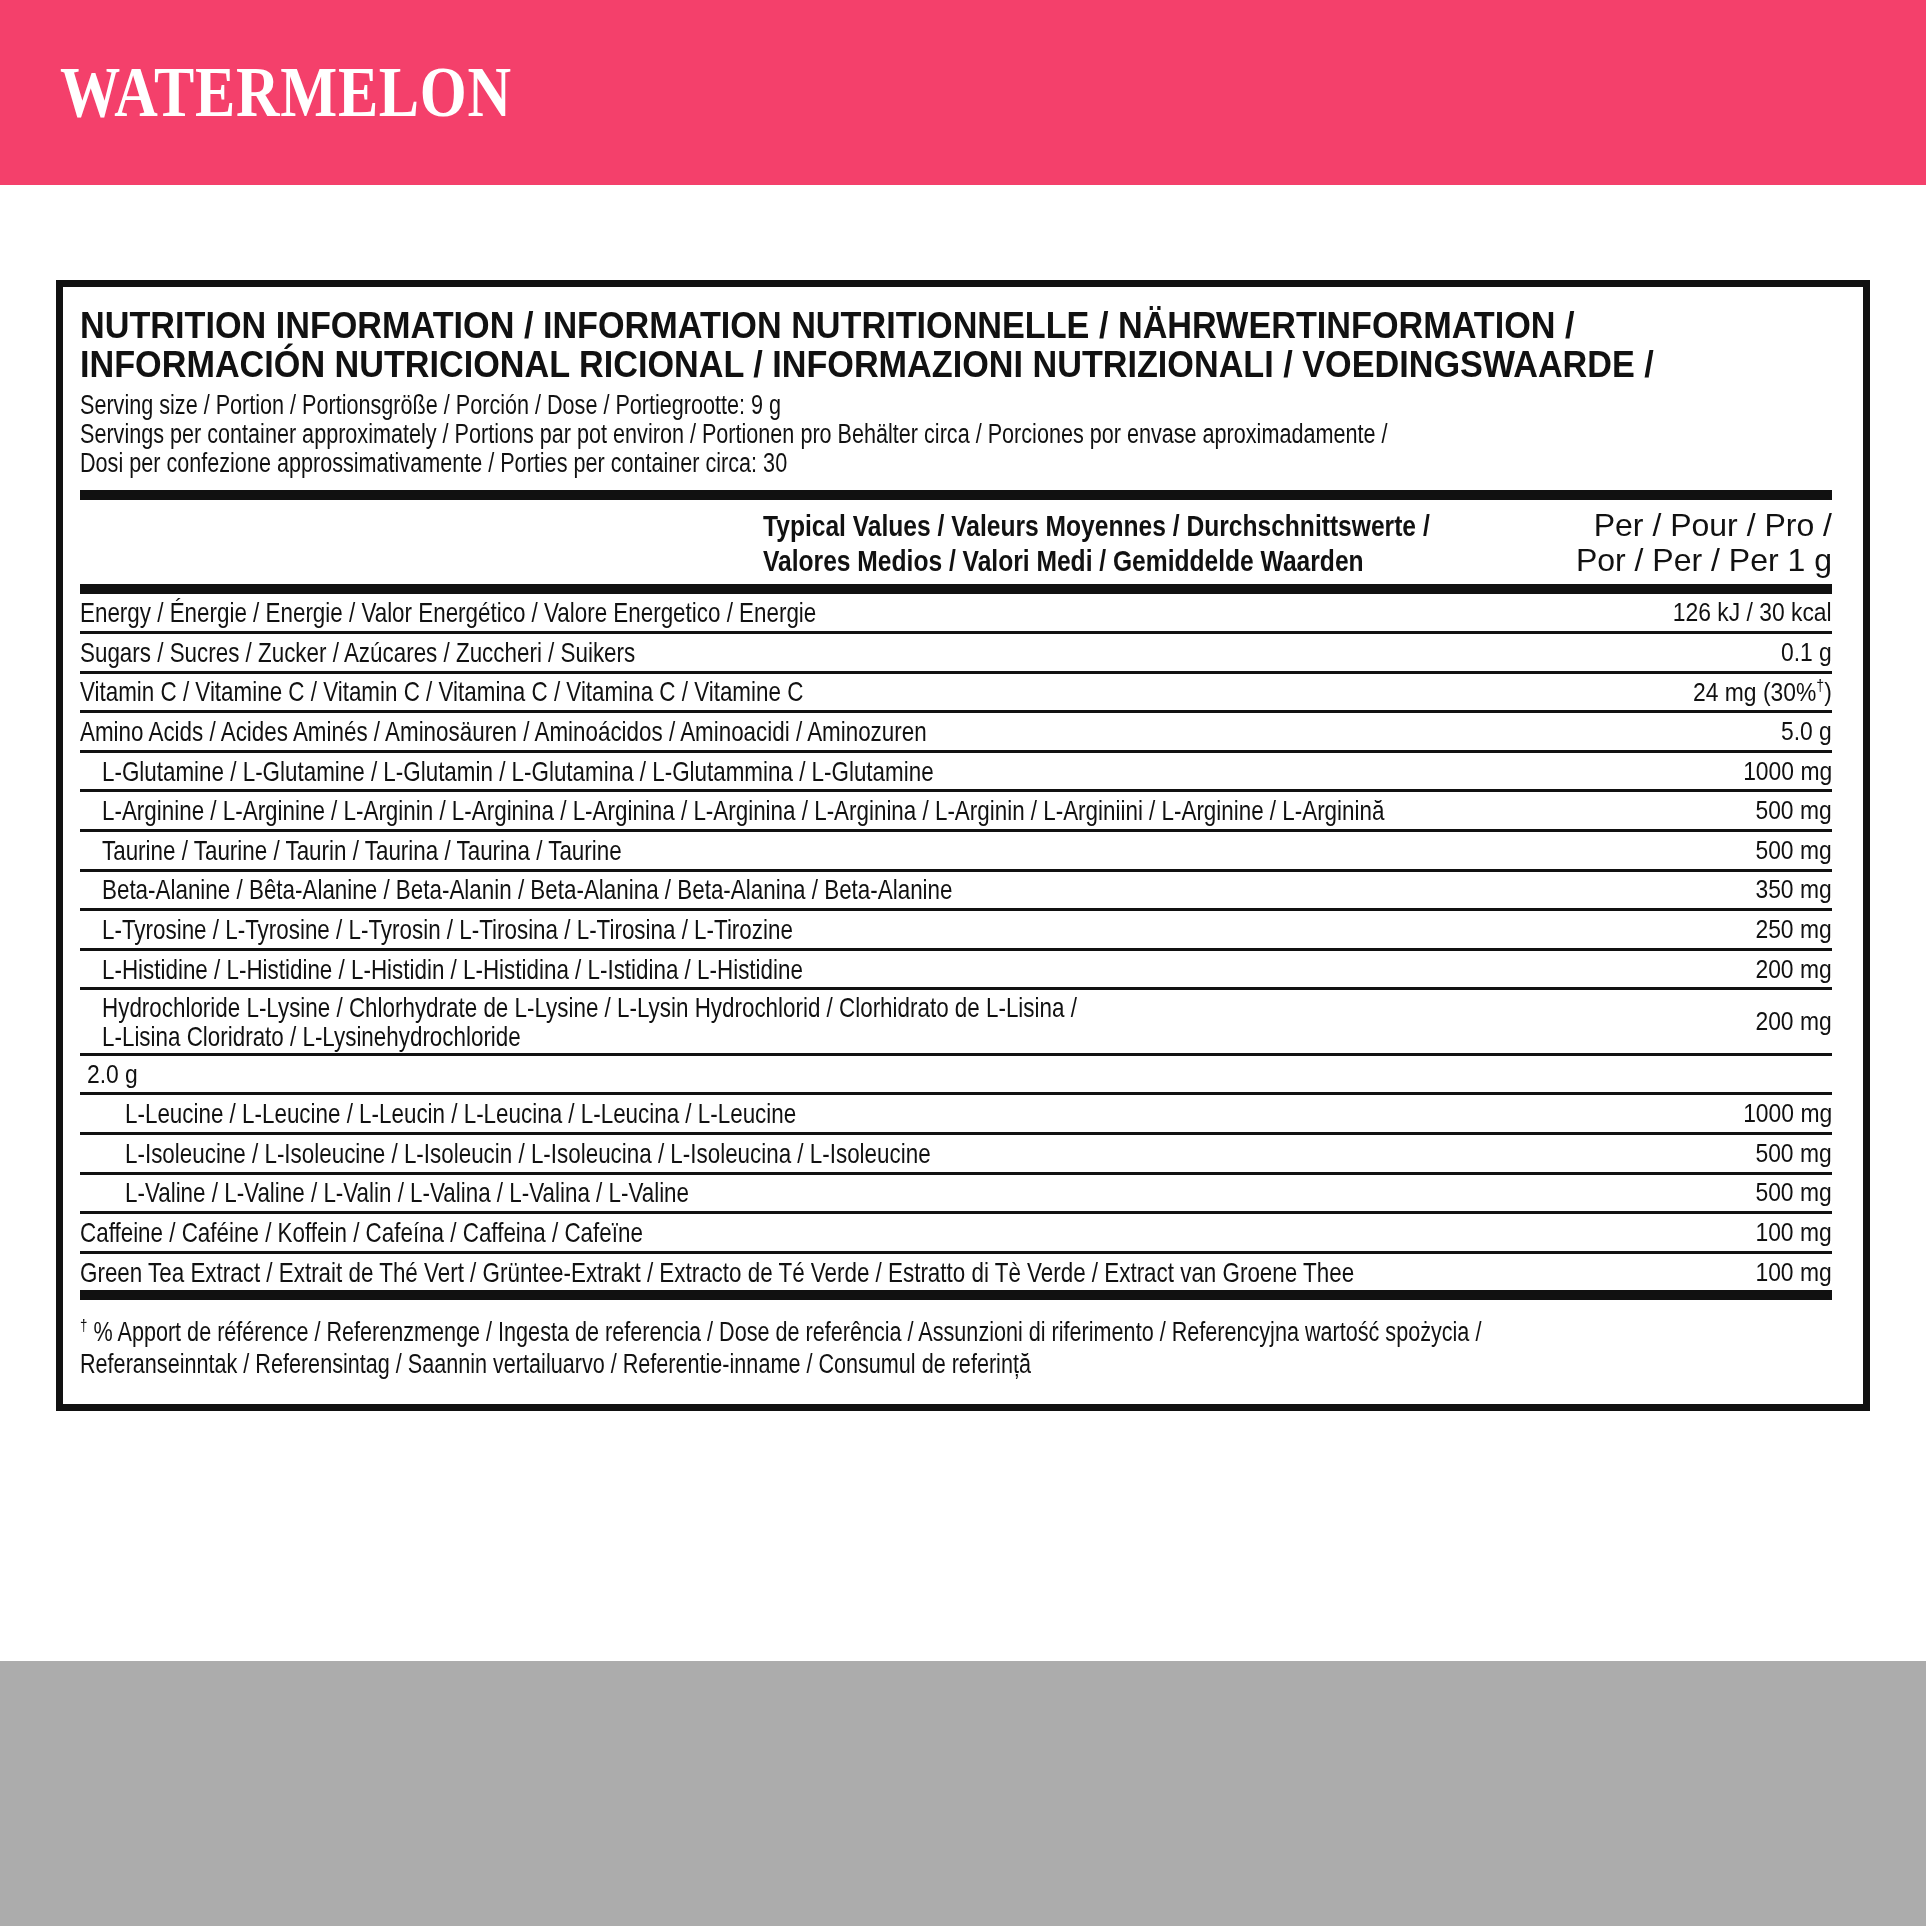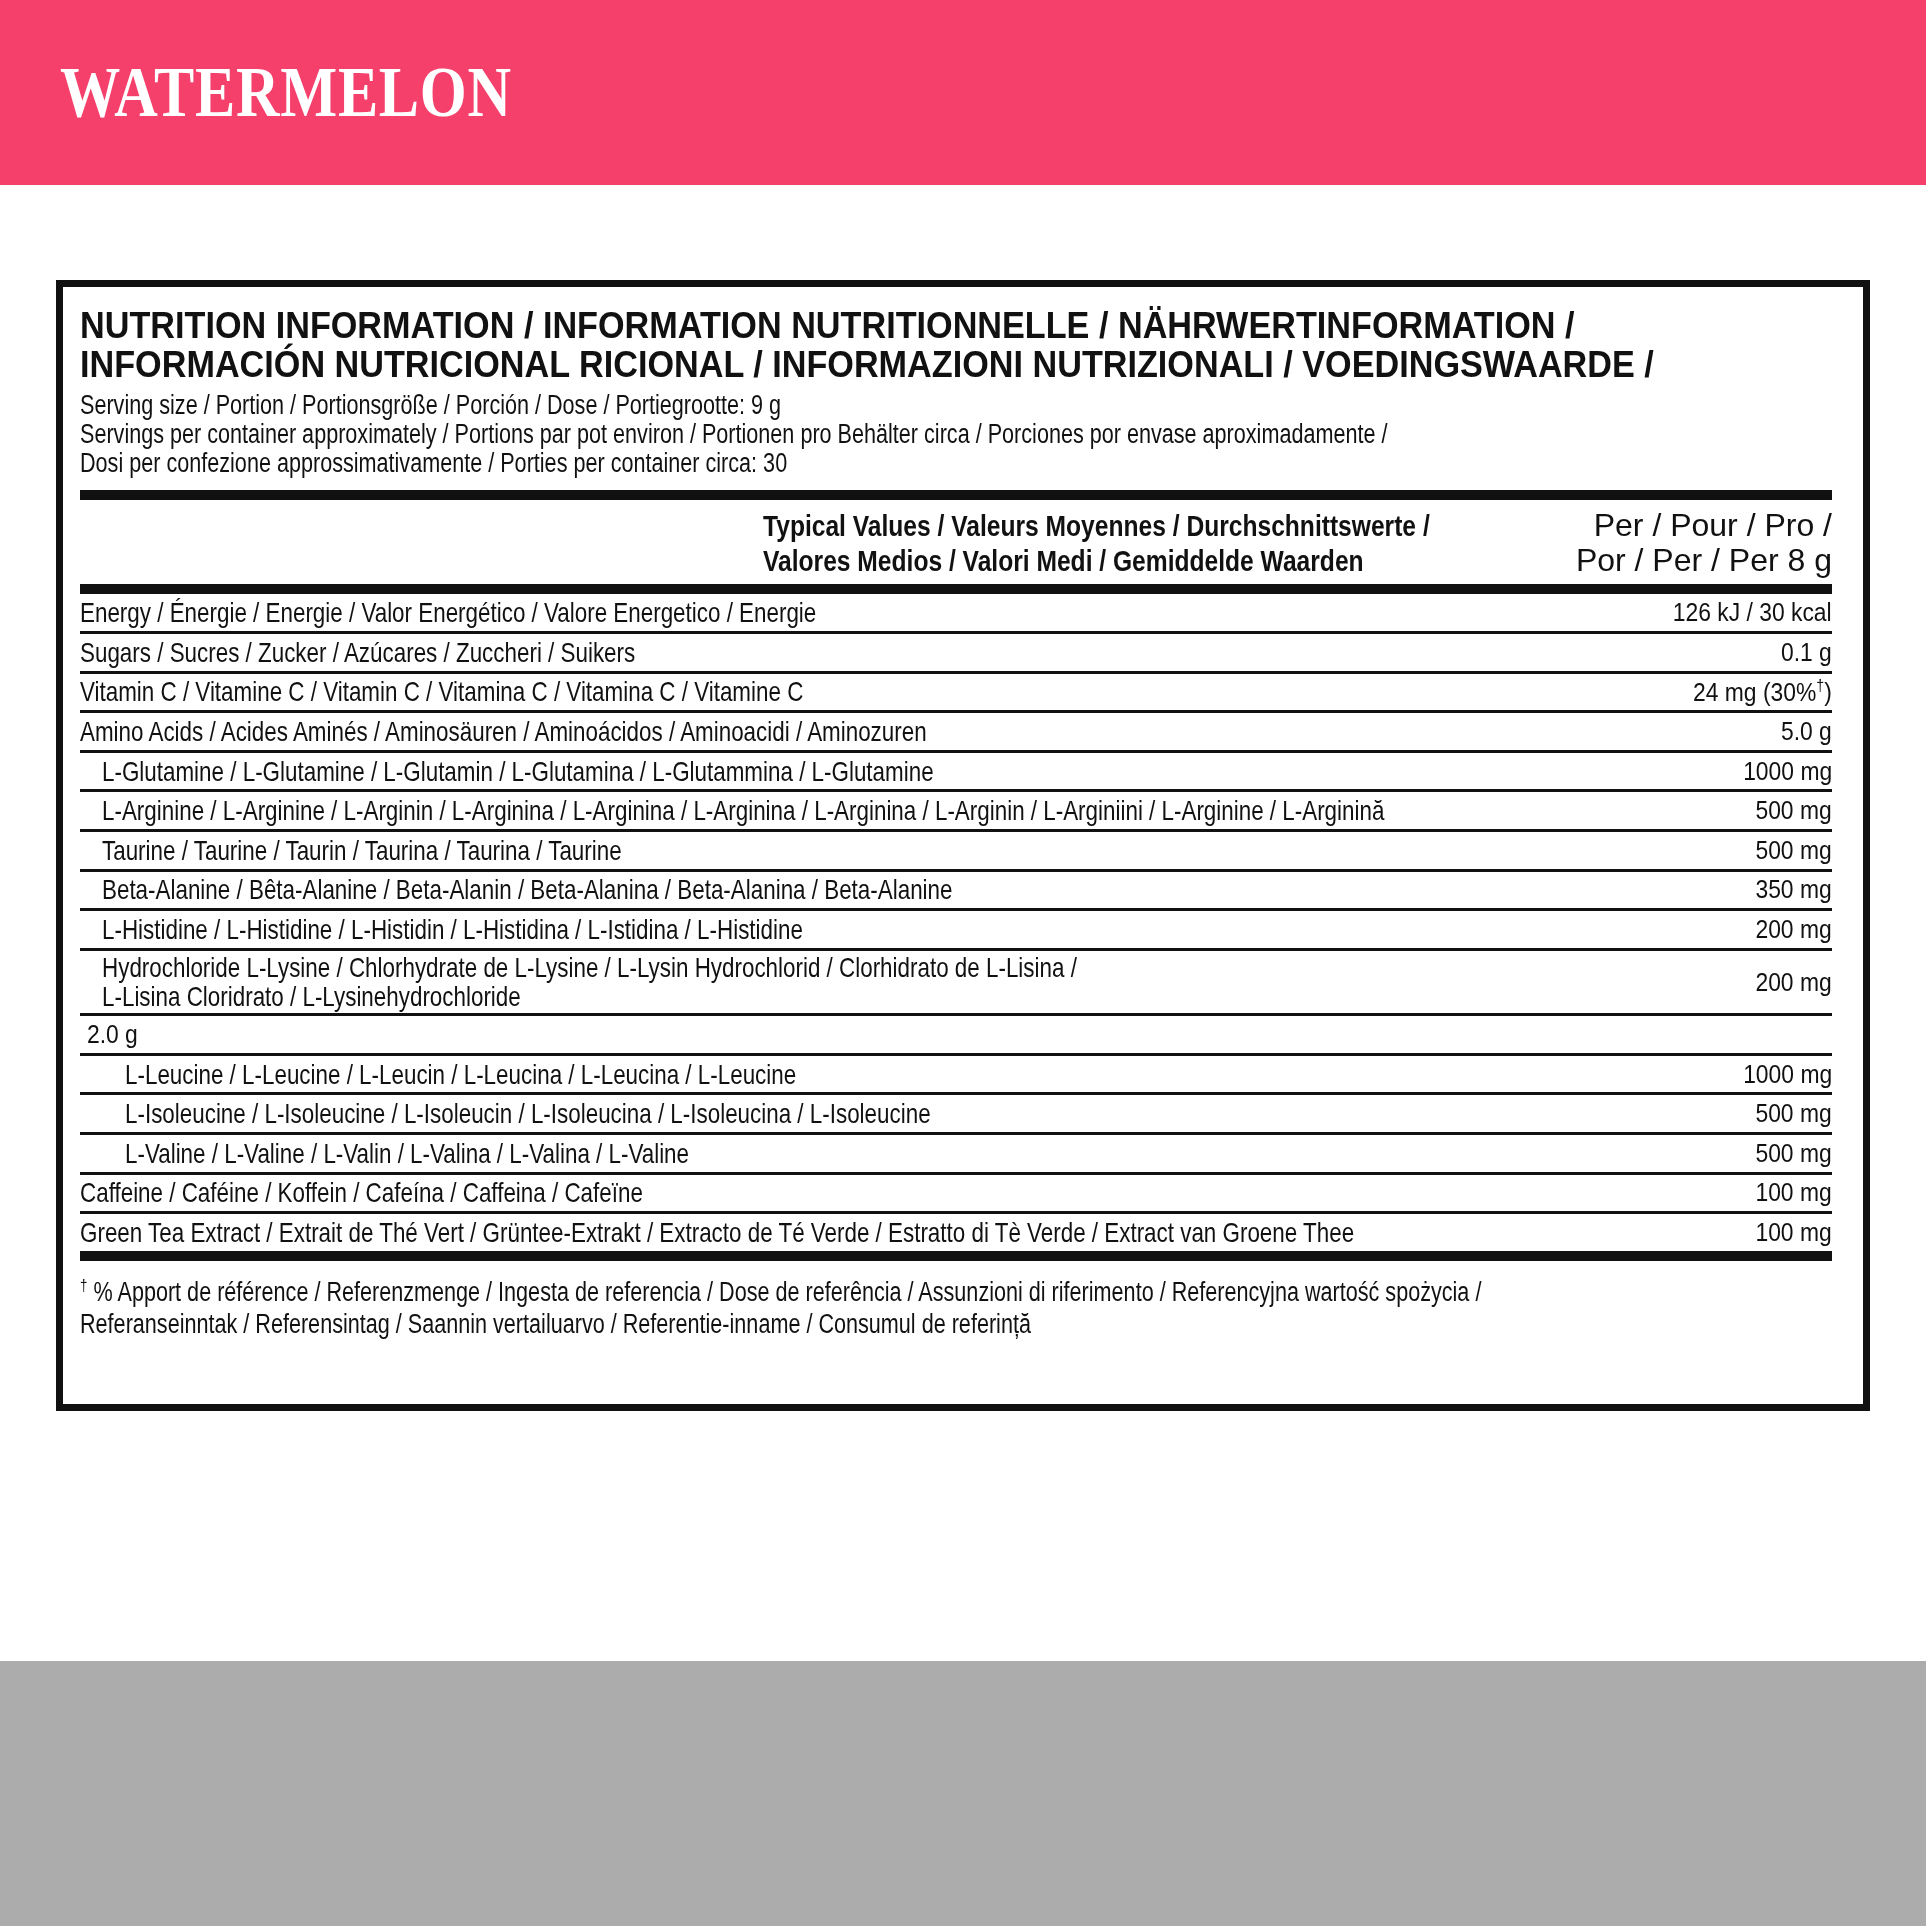--- a/index.html
+++ b/index.html
@@ -65,21 +65,21 @@
 
     <div class="bar"></div>
 
     <div class="thead">
       <div class="thead-left">
         <div class="cond">Typical Values / Valeurs Moyennes / Durchschnittswerte /</div>
         <div class="cond">Valores Medios / Valori Medi / Gemiddelde Waarden</div>
       </div>
       <div class="thead-right">
         <div>Per / Pour / Pro /</div>
-        <div>Por / Per / Per 8 g</div>
+        <div>Por / Per / Per 1 g</div>
       </div>
     </div>
 
     <div class="bar mt0"></div>
 
     <div>
         <div class="row">
           <div class="lab ind0">
             <div class="cond">Energy / Énergie / Energie / Valor Energético / Valore Energetico / Energie</div>
           </div>
@@ -119,20 +119,26 @@
           <div class="lab ind1">
             <div class="cond">Taurine / Taurine / Taurin / Taurina / Taurina / Taurine</div>
           </div>
           <div class="val">500 mg</div>
         </div>
         <div class="row">
           <div class="lab ind1">
             <div class="cond">Beta-Alanine / Bêta-Alanine / Beta-Alanin / Beta-Alanina / Beta-Alanina / Beta-Alanine</div>
           </div>
           <div class="val">350 mg</div>
+        </div>
+        <div class="row">
+          <div class="lab ind1">
+            <div class="cond">L-Tyrosine / L-Tyrosine / L-Tyrosin / L-Tirosina / L-Tirosina / L-Tirozine</div>
+          </div>
+          <div class="val">250 mg</div>
         </div>
         <div class="row">
           <div class="lab ind1">
             <div class="cond">L-Histidine / L-Histidine / L-Histidin / L-Histidina / L-Istidina / L-Histidine</div>
           </div>
           <div class="val">200 mg</div>
         </div>
         <div class="row">
           <div class="lab ind1">
             <div class="cond">Hydrochloride L-Lysine / Chlorhydrate de L-Lysine / L-Lysin Hydrochlorid / Clorhidrato de L-Lisina /</div>

